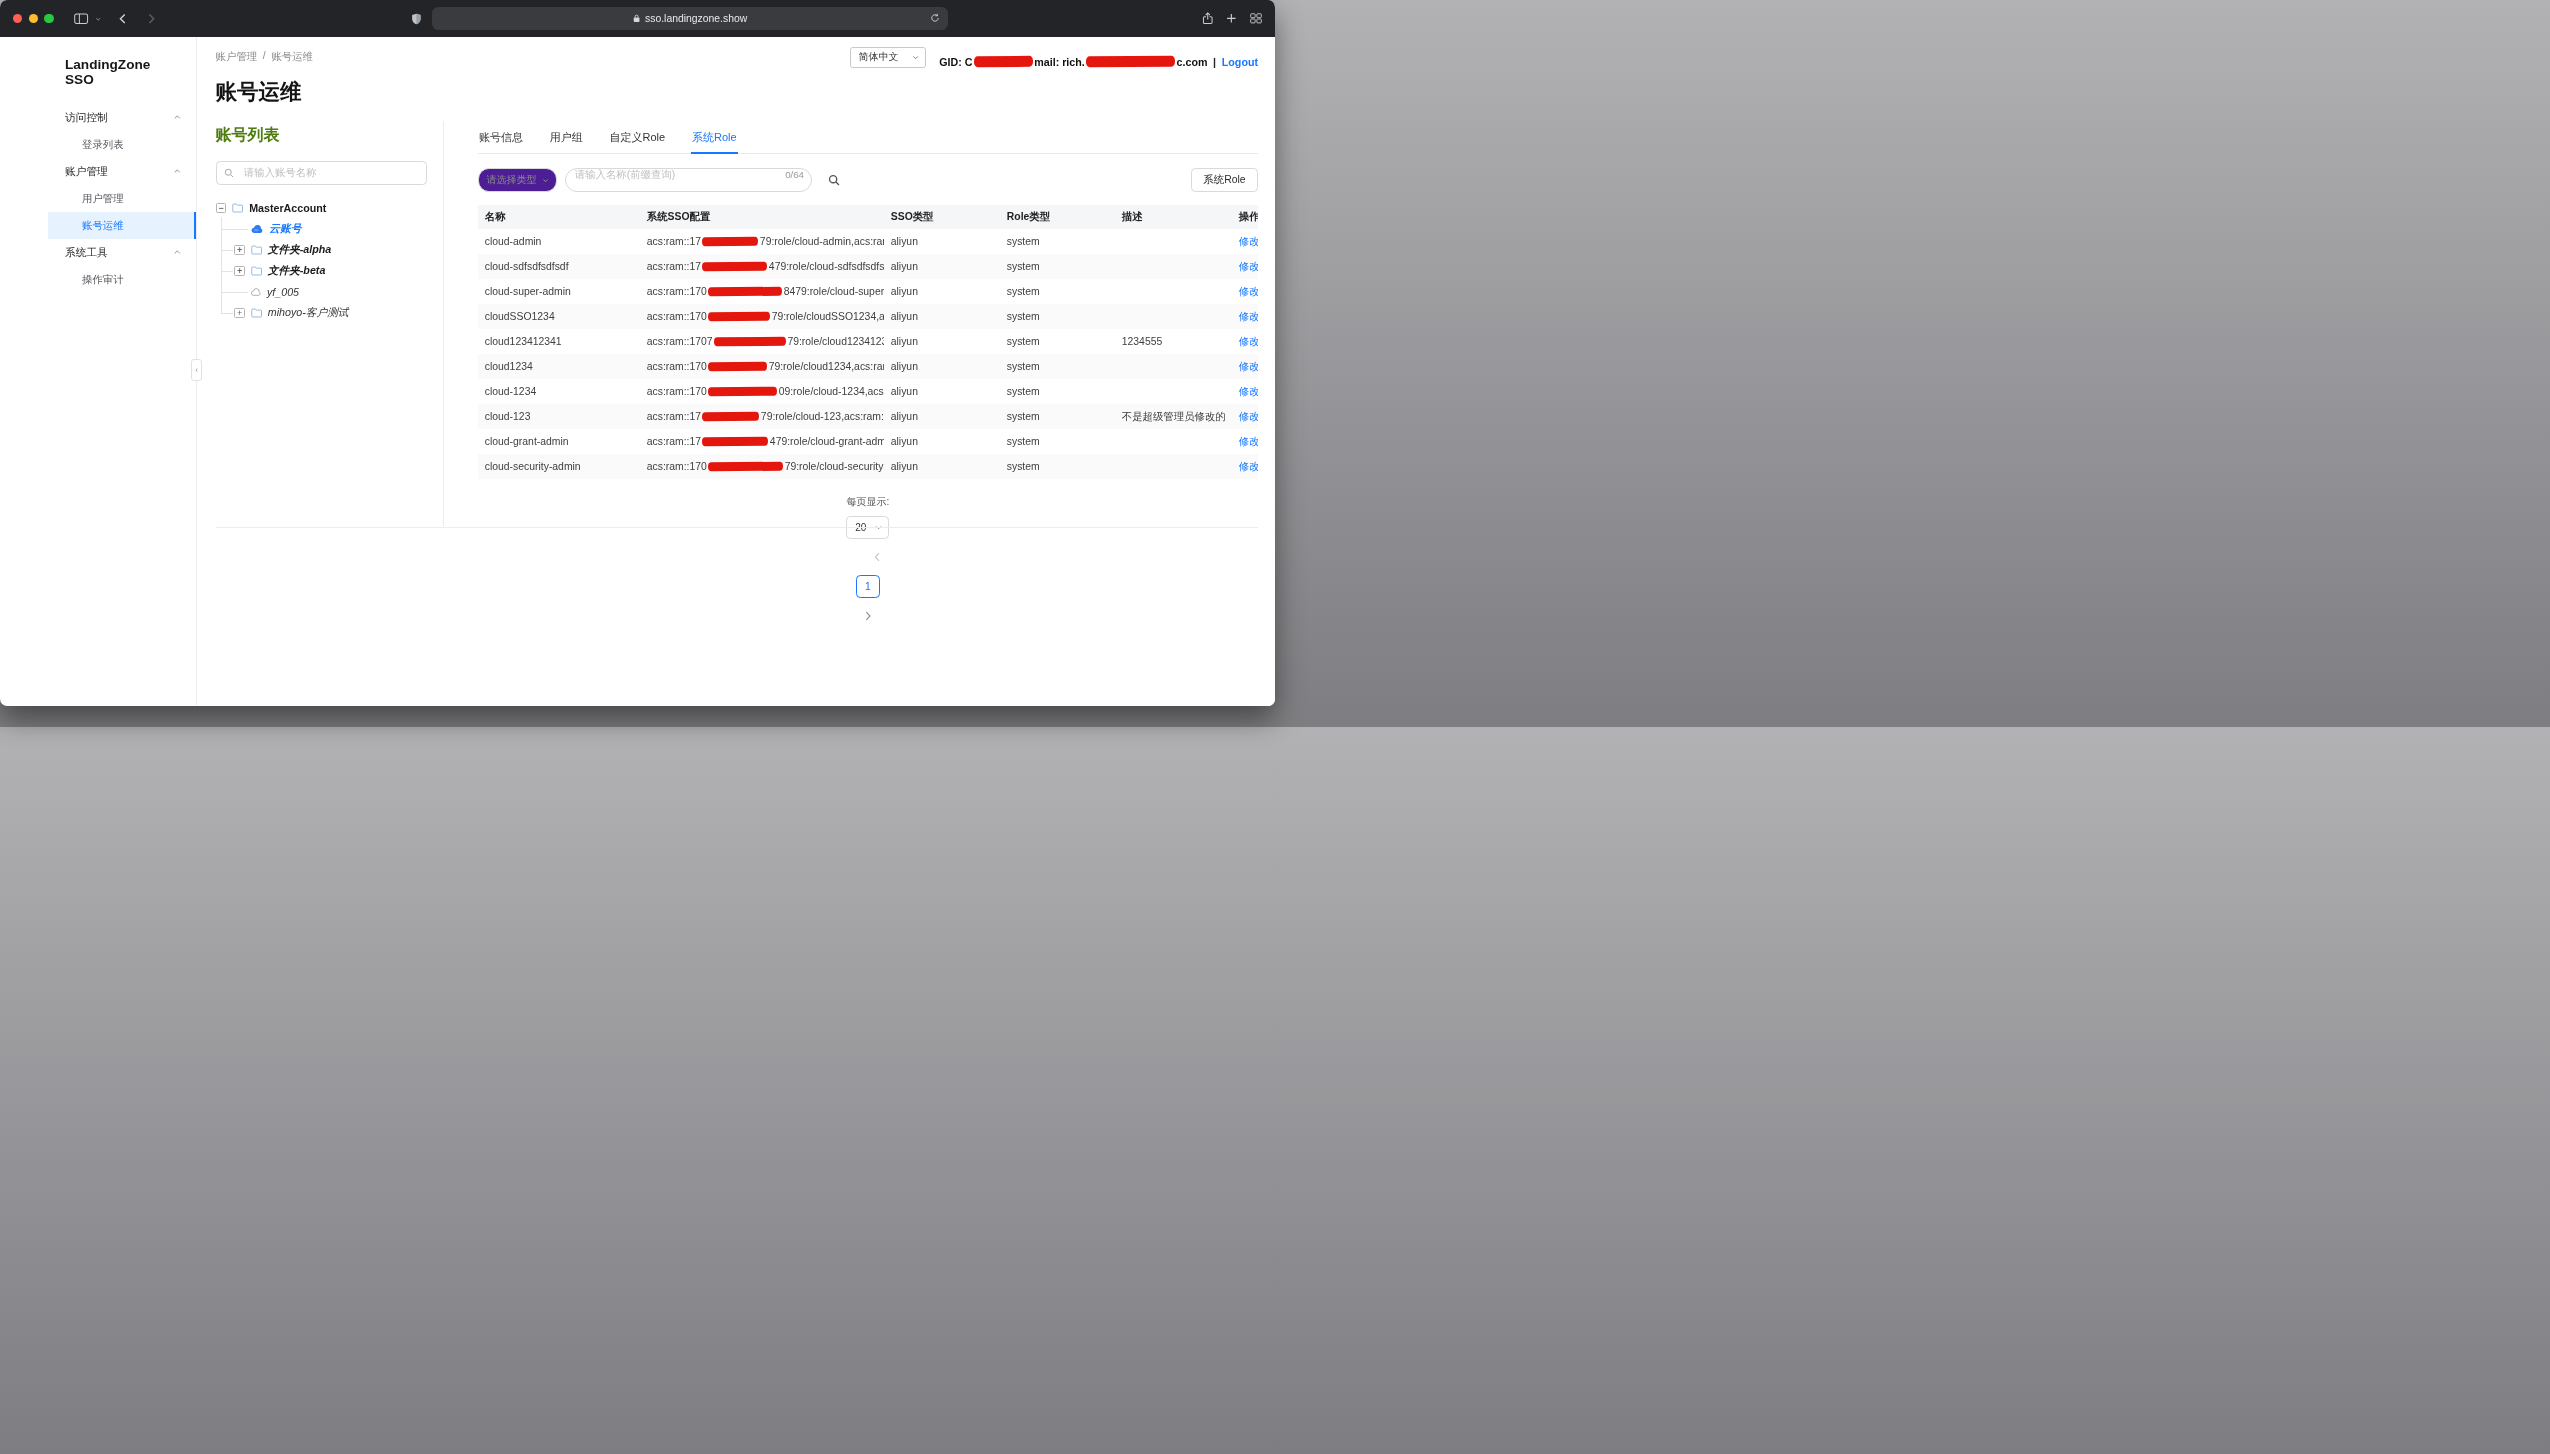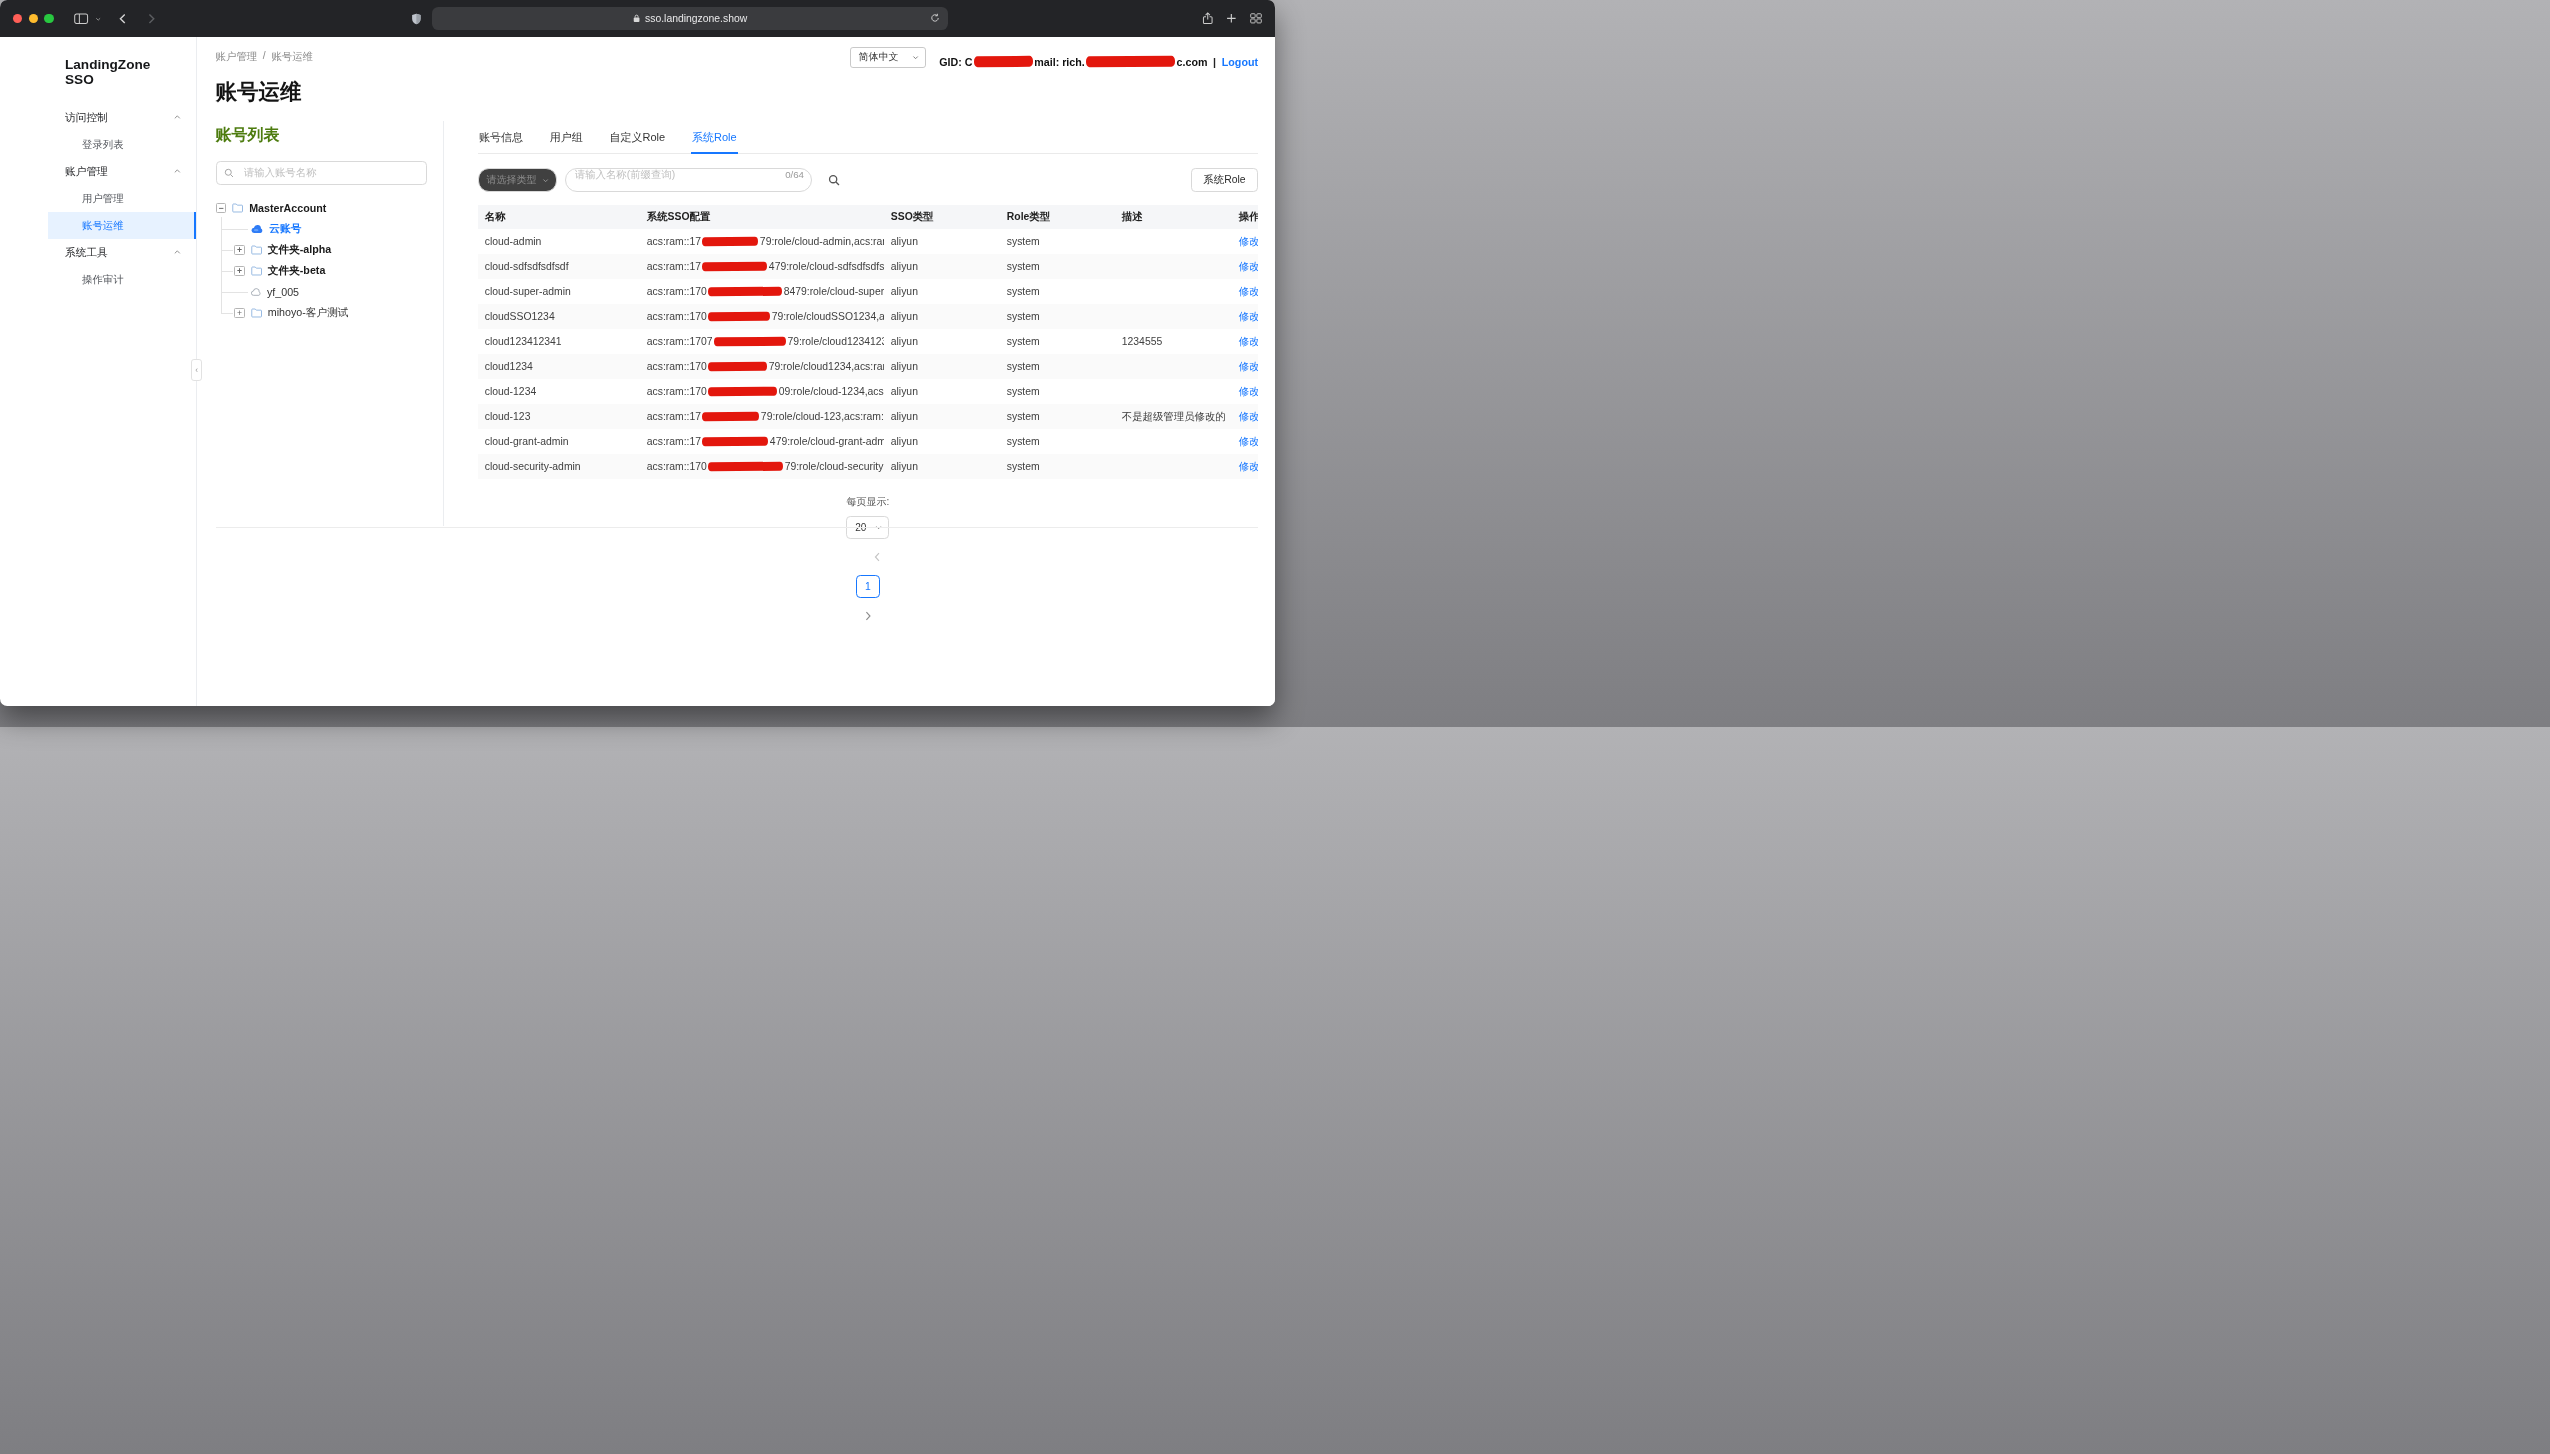--- a/index.html
+++ b/index.html
@@ -73,42 +73,42 @@
   .panel-search { margin-top:14.3px; height:24px; border:0.7px solid #d9d9d9; border-radius:4.3px;
     display:flex; align-items:center; padding:0 7.2px; gap:10px; color:#a6a6a6; }
   .panel-search input { border:none; outline:none; flex:1; font-size:10.4px;
     font-family:inherit; color:#333; }
   .panel-search input::placeholder { color:#bfbfbf; }
 
   .tree { margin-top:13px; font-size:10.7px; color:#333; }
   .tree-row { display:flex; align-items:center; height:21px; gap:5.7px; cursor:pointer; position:relative; }
   .tree-row .toggle { width:10.7px; height:10.7px; border:0.7px solid #b5b5b5; border-radius:1.4px;
     font-size:8.6px; line-height:9.3px; text-align:center; color:#666; background:#fff; flex-shrink:0; }
-  .tree-row.child { margin-left:18.6px; }
+  .tree-row.child { margin-left:18.6px;font-style:italic; }
   .tree-row.child.leaf { margin-left:35px; }
   .tree-row.emph { font-weight:600; color:#1b1b1b; }
   .tree-row.active { color:#1677ff; }
   .tree-children { position:relative; }
   .tree-children::before { content:''; position:absolute; left:5px; top:-2.1px; bottom:10px;
     border-left:0.7px solid #e3e3e3; }
   .tree-row.child::before { content:''; position:absolute; left:-13px; width:11.5px; top:50%;
     border-top:0.7px solid #e3e3e3; }
   .tree-row.child.leaf::before { left:-29px; width:26.5px; }
 
   
   .right-panel { flex:1; padding-left:34px; }
   .tabs { display:flex; gap:24px; height:33px; border-bottom:0.7px solid #eaeaea; }
   .tab { display:flex; align-items:center; font-size:11px; color:#333; cursor:pointer; position:relative; padding:0 1.4px; }
   .tab.active { color:#1677ff; }
   .tab.active::after { content:''; position:absolute; left:0; right:0; bottom:-0.7px; height:1.8px; background:#1677ff; }
 
   .filter-row { margin-top:14.3px; display:flex; align-items:center; gap:8.6px; }
   .type-select { width:79px; height:24px; border:0.7px solid #d9d9d9; border-radius:11px;
     display:flex; align-items:center; justify-content:space-between; padding:0 6.4px 0 7.9px;
-    font-size:10px; color:#8c8c8c; cursor:pointer; background:#404040; }
+    font-size:10px; color:#8c8c8c; cursor:pointer; background:#4c1d95; }
   .name-input { width:247px; height:24px; border:0.7px solid #d9d9d9; border-radius:12px;
     position:relative; display:flex; align-items:flex-start; background:#fff; }
   .name-input input { border:none; outline:none; flex:1; padding:0 40px 0 8.6px;
     font-size:10.4px; font-family:inherit; color:#333; background:transparent; }
   .name-input input::placeholder { color:#bfbfbf; }
   .name-input .counter { position:absolute; right:7.2px; color:#9a9a9a; font-size:9.7px; }
   .search-btn { width:27px; height:24px; display:flex; align-items:center; justify-content:center;
     color:#555; cursor:pointer; background:#fff; border:none; }
   .filter-spacer { flex:1; }
   .role-btn { height:24px; padding:0 11.5px; border:0.7px solid #d9d9d9; border-radius:4.3px;

